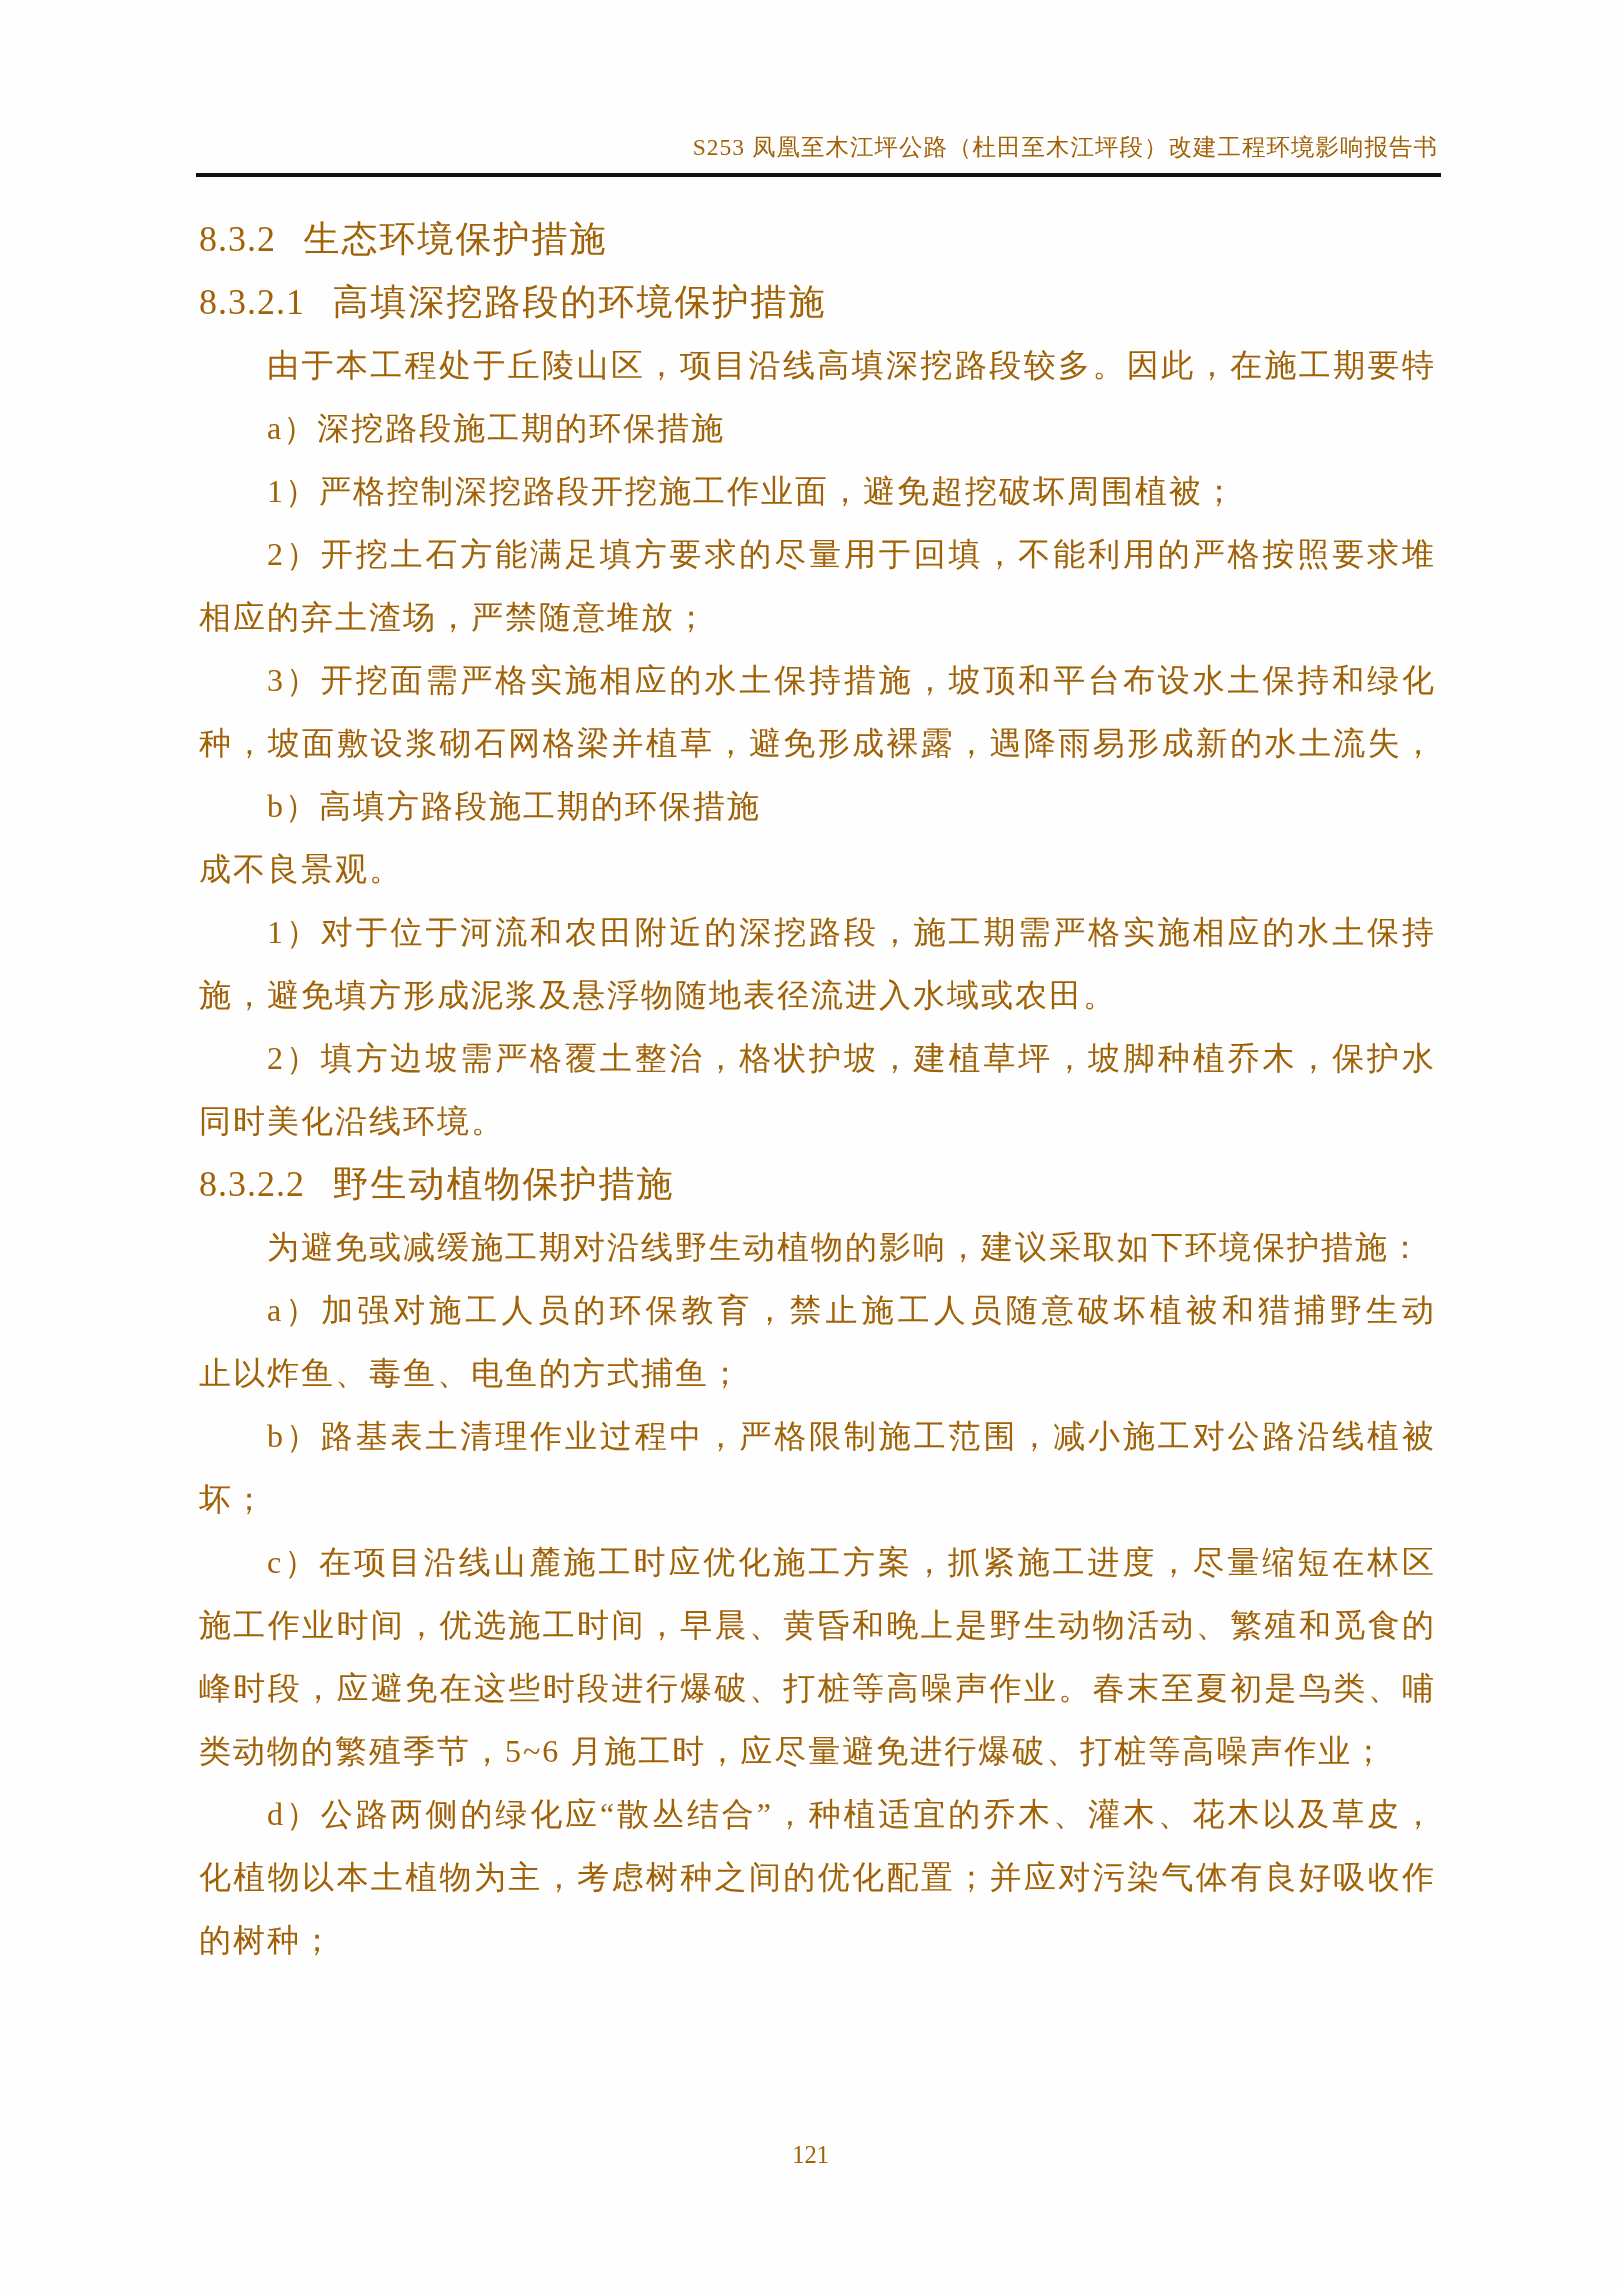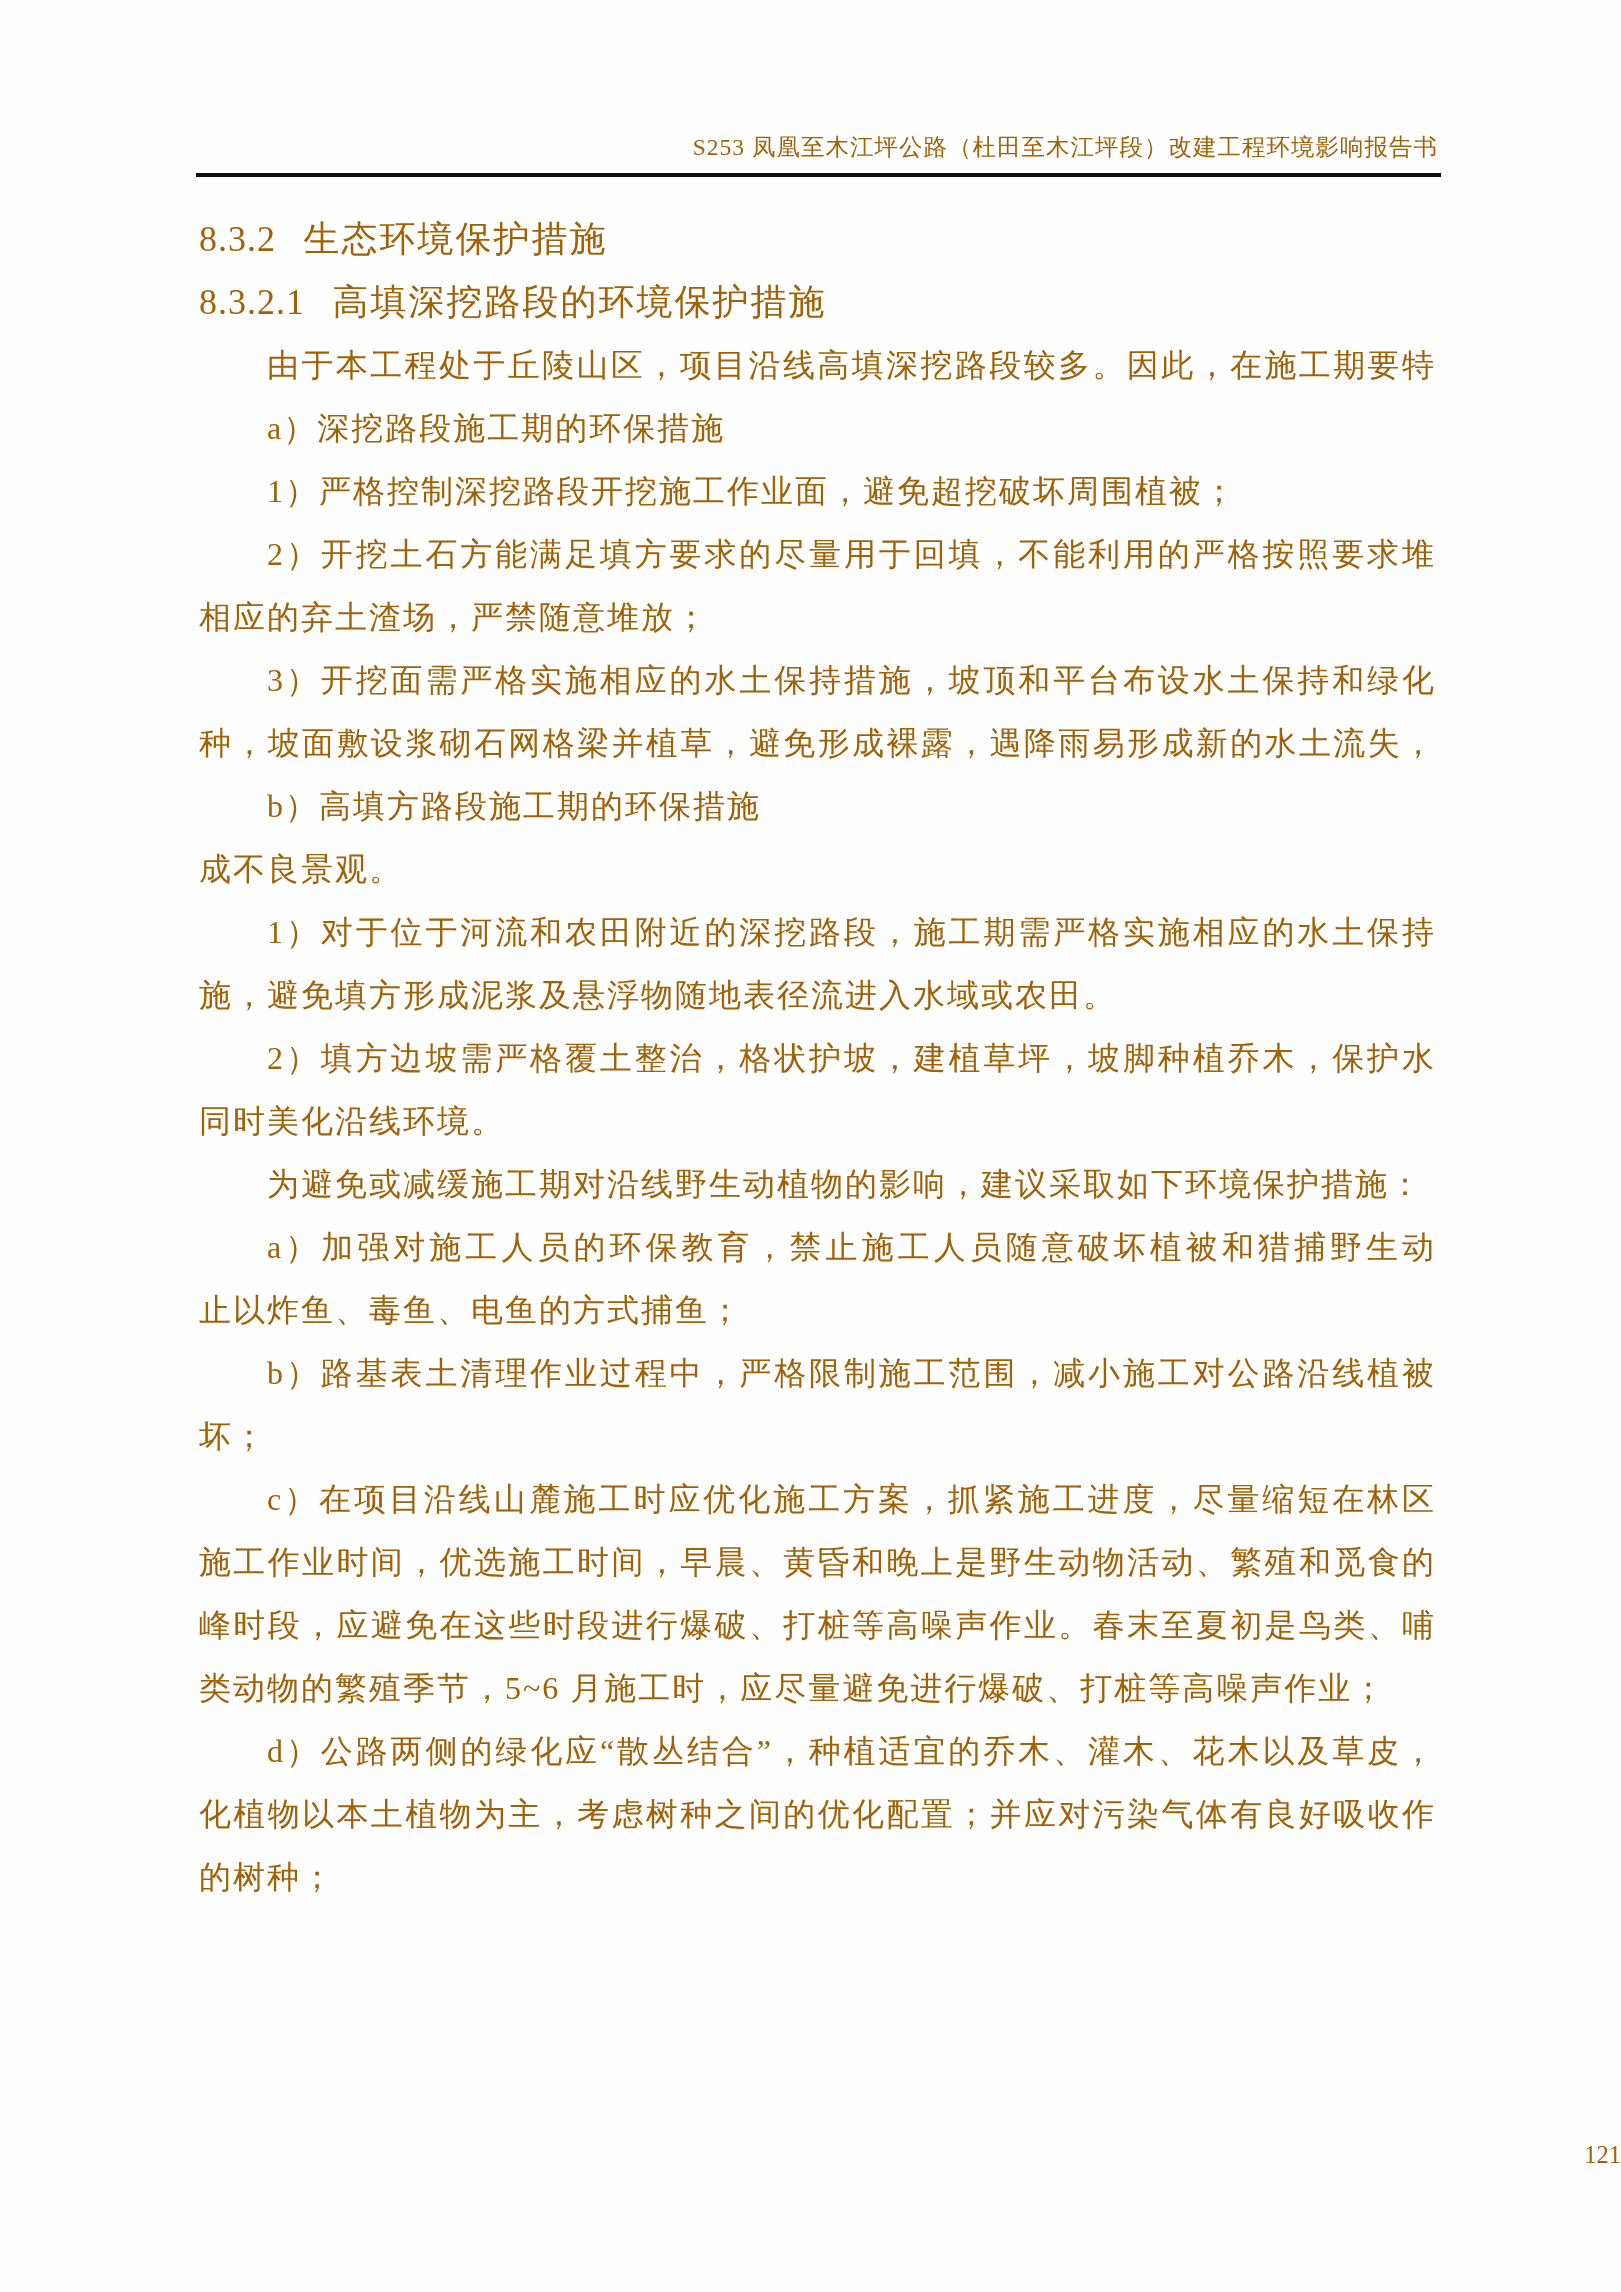--- a/index.html
+++ b/index.html
@@ -64,21 +64,21 @@
   .hnum {
     letter-spacing: 1px;
     margin-right: 27.4px;
   }
   .page-footer {
     position: absolute;
     top: 2141px;
     left: 0;
     width: 100%;
     box-sizing: border-box;
-    text-align: right;
+    text-align: center;
     font-size: 24.5px;
   }
 </style>
 </head>
 <body>
 
 <div class="page">
   <div class="report-header">S253 凤凰至木江坪公路（杜田至木江坪段）改建工程环境影响报告书</div>
   <div class="header-rule"></div>
   <div class="doc-body">
@@ -90,20 +90,21 @@
       <div class="line body indent justify">2）开挖土石方能满足填方要求的尽量用于回填，不能利用的严格按照要求堆放到</div>
       <div class="line body">相应的弃土渣场，严禁随意堆放；</div>
       <div class="line body indent justify">3）开挖面需严格实施相应的水土保持措施，坡顶和平台布设水土保持和绿化树</div>
       <div class="line body justify">种，坡面敷设浆砌石网格梁并植草，避免形成裸露，遇降雨易形成新的水土流失，形</div>
       <div class="line body indent">b）高填方路段施工期的环保措施</div>
       <div class="line body">成不良景观。</div>
       <div class="line body indent justify">1）对于位于河流和农田附近的深挖路段，施工期需严格实施相应的水土保持措</div>
       <div class="line body">施，避免填方形成泥浆及悬浮物随地表径流进入水域或农田。</div>
       <div class="line body indent justify">2）填方边坡需严格覆土整治，格状护坡，建植草坪，坡脚种植乔木，保护水土的</div>
       <div class="line body">同时美化沿线环境。</div>
+      <div class="line heading"><span class="hnum">8.3.2.2</span><span class="htext">野生动植物保护措施</span></div>
       <div class="line body indent">为避免或减缓施工期对沿线野生动植物的影响，建议采取如下环境保护措施：</div>
       <div class="line body indent justify">a）加强对施工人员的环保教育，禁止施工人员随意破坏植被和猎捕野生动物，禁</div>
       <div class="line body">止以炸鱼、毒鱼、电鱼的方式捕鱼；</div>
       <div class="line body indent justify">b）路基表土清理作业过程中，严格限制施工范围，减小施工对公路沿线植被的破</div>
       <div class="line body">坏；</div>
       <div class="line body indent justify">c）在项目沿线山麓施工时应优化施工方案，抓紧施工进度，尽量缩短在林区内的</div>
       <div class="line body justify">施工作业时间，优选施工时间，早晨、黄昏和晚上是野生动物活动、繁殖和觅食的高</div>
       <div class="line body justify">峰时段，应避免在这些时段进行爆破、打桩等高噪声作业。春末至夏初是鸟类、哺乳</div>
       <div class="line body">类动物的繁殖季节，5~6 月施工时，应尽量避免进行爆破、打桩等高噪声作业；</div>
       <div class="line body indent justify">d）公路两侧的绿化应“散丛结合”，种植适宜的乔木、灌木、花木以及草皮，绿</div>

